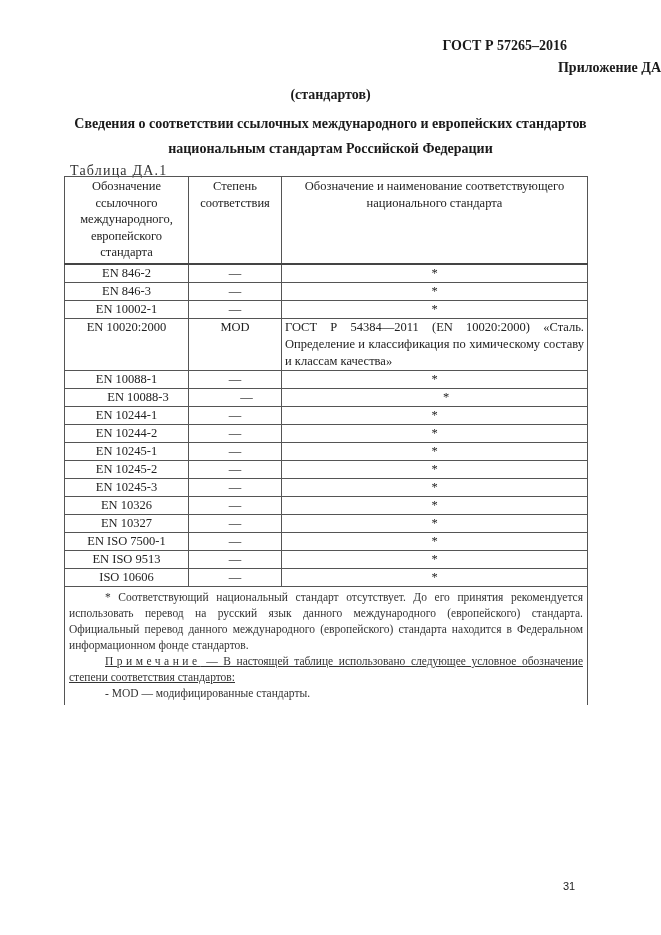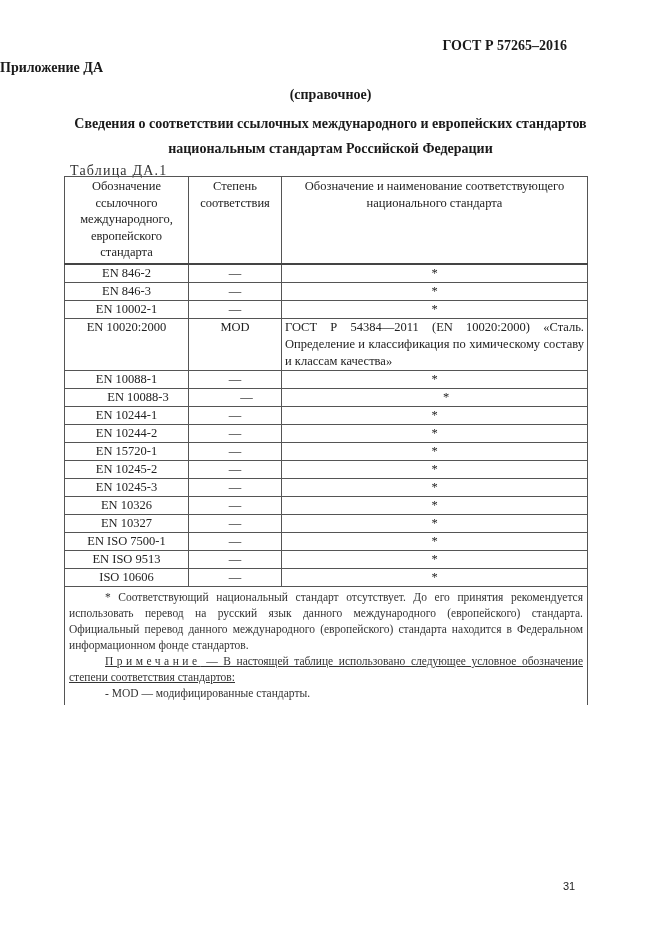--- a/index.html
+++ b/index.html
@@ -19,21 +19,21 @@
       position: absolute;
       right: 94px;
       top: 38px;
       font-weight: bold;
       font-size: 14px;
     }
     .annex-title {
       position: absolute;
       left: 0; right: 0;
       top: 60px;
-      text-align: left;
+      text-align: right;
       font-weight: bold;
       font-size: 14px;
     }
     .annex-sub {
       position: absolute;
       left: 0; right: 0;
       top: 87px;
       text-align: center;
       font-weight: bold;
       font-size: 14px;
@@ -112,21 +112,21 @@
       font-family: "Liberation Sans", "DejaVu Sans", sans-serif;
       font-size: 11px;
       color: #222;
     }
   </style>
 </head>
 <body>
 
 <div class="doc-code">ГОСТ Р 57265–2016</div>
 <div class="annex-title">Приложение ДА</div>
-<div class="annex-sub">(справочное)</div>
+<div class="annex-sub">(стандартов)</div>
 <div class="section-heading">Сведения о соответствии ссылочных международного и европейских стандартов национальным стандартам Российской Федерации</div>
 <div class="table-caption">Таблица ДА.1</div>
 
 <div class="table-wrap">
   <table>
     <colgroup>
         <col class="c1">
         <col class="c2">
         <col class="c3">
       </colgroup>
@@ -172,21 +172,21 @@
         <td>EN 10244-1</td>
         <td>—</td>
         <td>*</td>
       </tr>
       <tr>
         <td>EN 10244-2</td>
         <td>—</td>
         <td>*</td>
       </tr>
       <tr>
-        <td>EN 15720-1</td>
+        <td>EN 10245-1</td>
         <td>—</td>
         <td>*</td>
       </tr>
       <tr>
         <td>EN 10245-2</td>
         <td>—</td>
         <td>*</td>
       </tr>
       <tr>
         <td>EN 10245-3</td>

